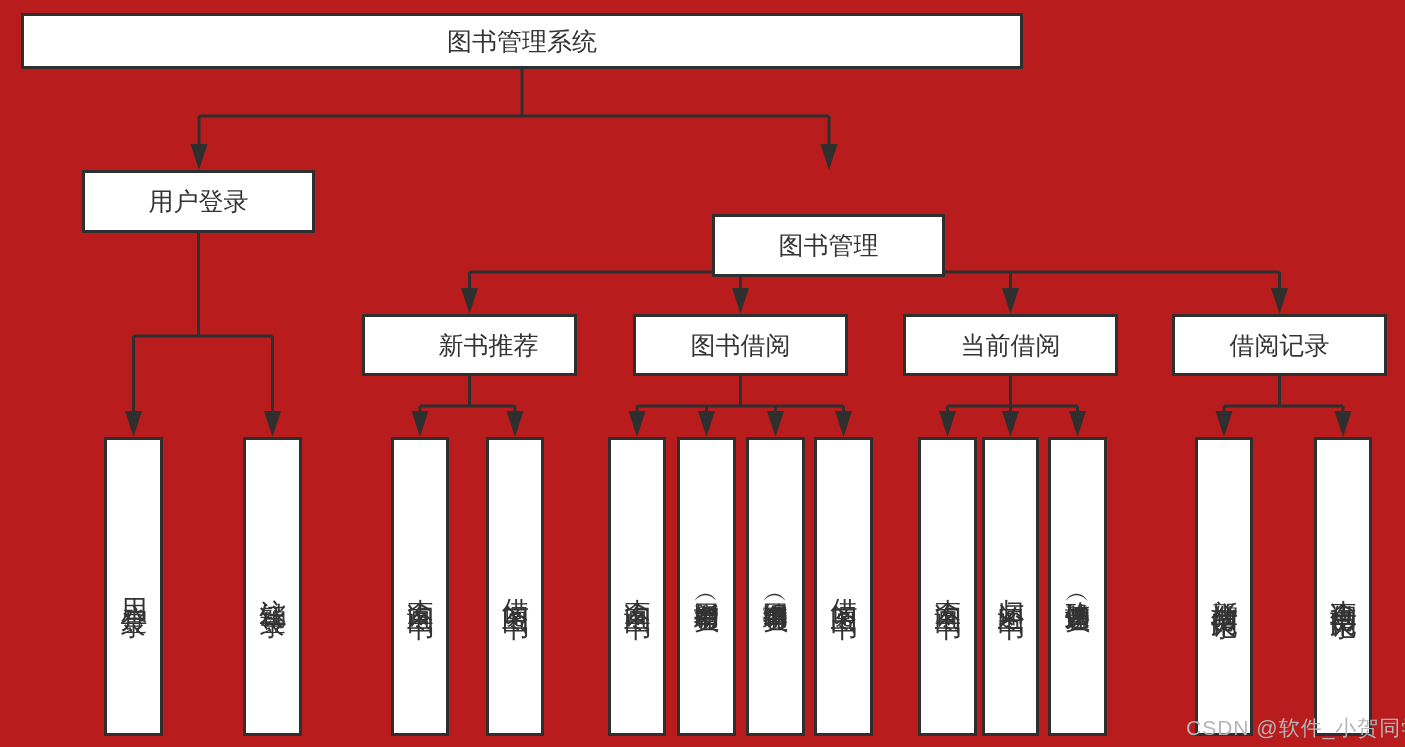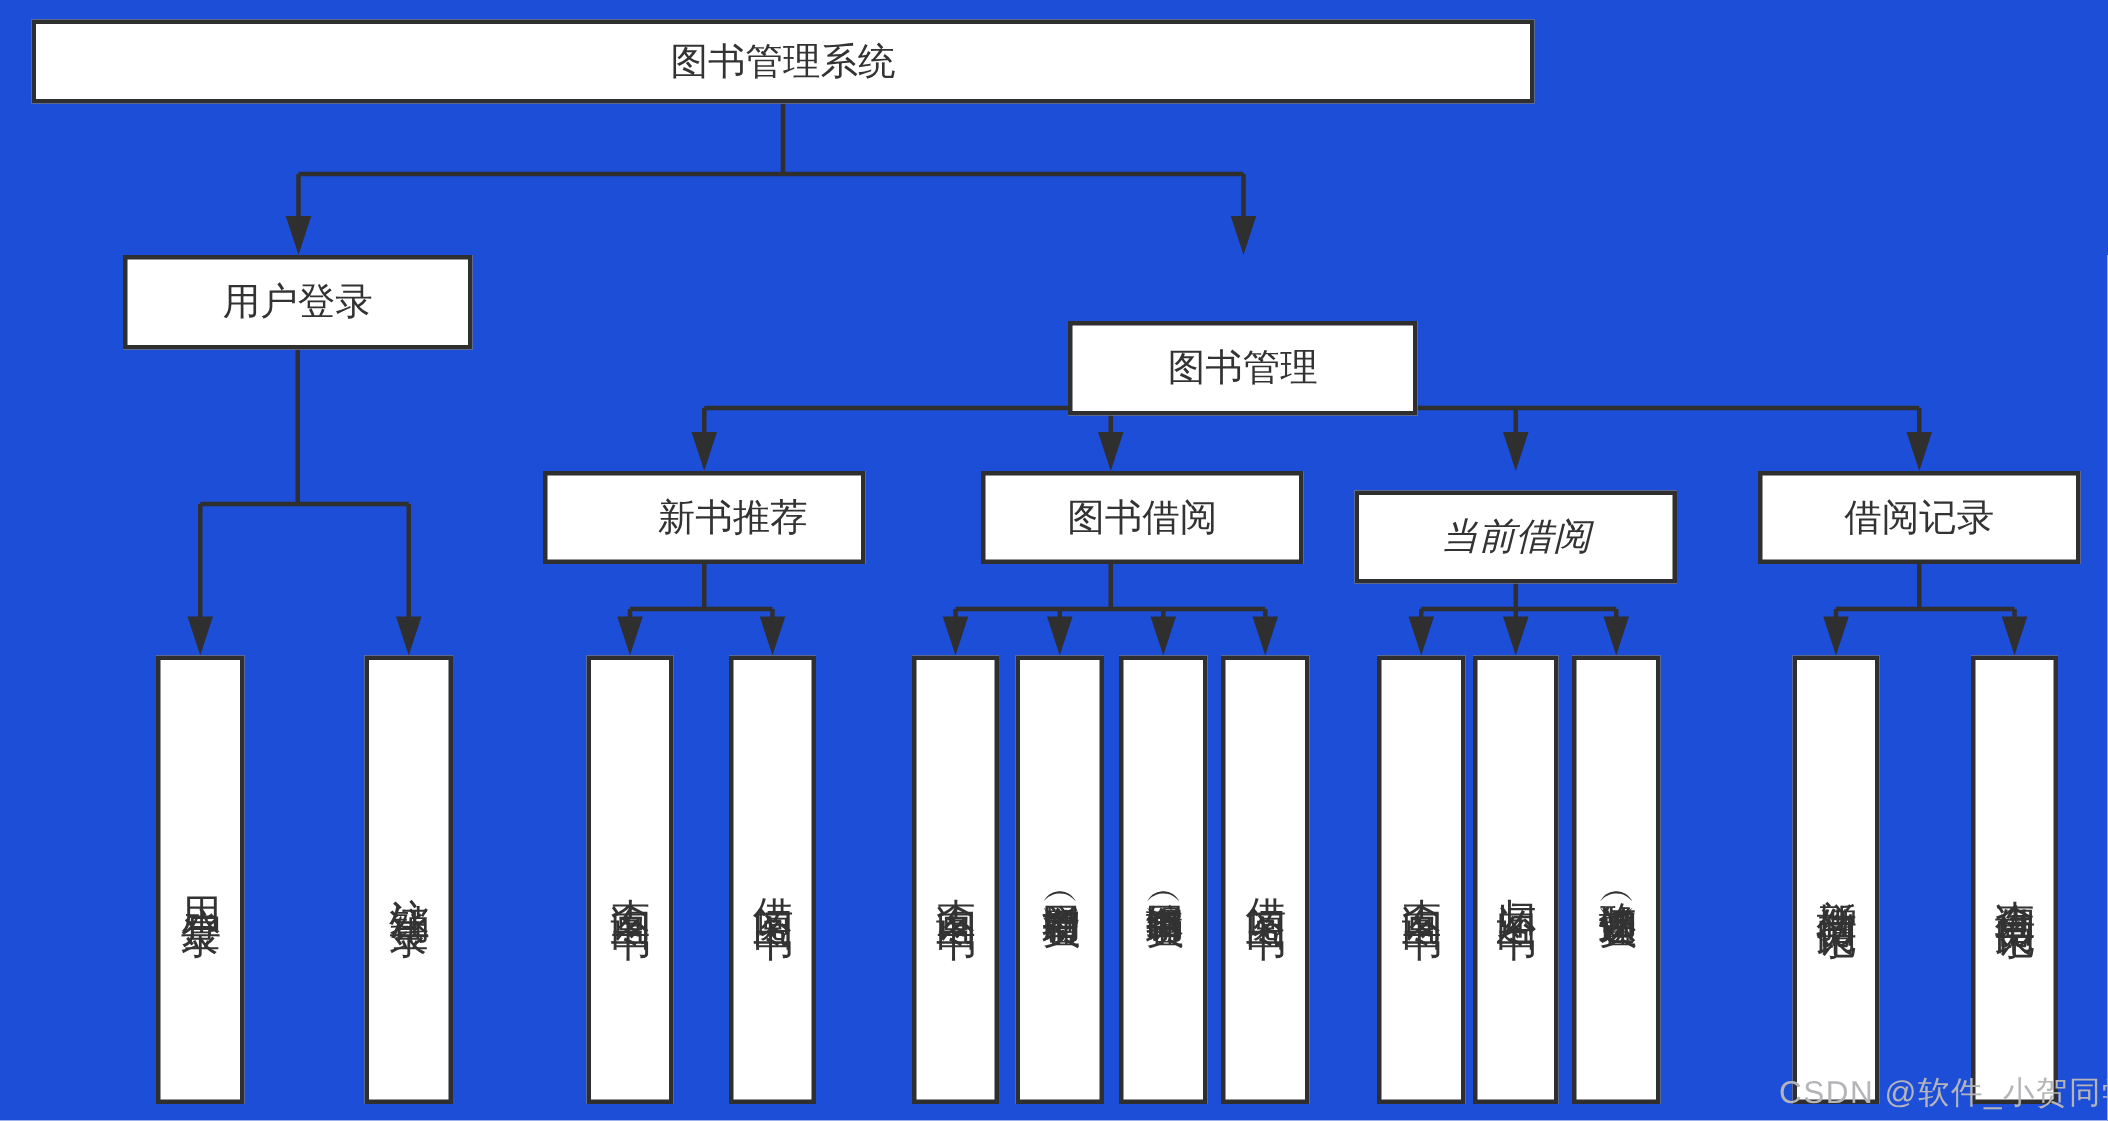--- a/index.html
+++ b/index.html
@@ -1,20 +1,20 @@
 <!DOCTYPE html>
 <html><head>
 <meta charset="utf-8">
 <style>
   html, body { margin: 0; padding: 0; background: #ffffff; }
   #stage {
     position: relative;
     width: 1405px;
     height: 747px;
-    background: #1d4ed8;
+    background: #b91c1c;
     font-family: "Liberation Sans", sans-serif;
     overflow: hidden;
   }
   #connectors {
     position: absolute;
     left: 0; top: 0;
     width: 1405px; height: 747px;
   }
   .box {
     position: absolute;
@@ -113,22 +113,22 @@
       <polygon points="1334.5,411 1351.5,411 1343,437"></polygon>
     </g>
   </svg>
 
   <div class="box h" style="left:21px; top:13px; width:1002px; height:56px;">图书管理系统</div>
 
   <div class="box h" style="left:82px; top:170px; width:233px; height:63px;">用户登录</div>
   <div class="box h" style="left:712px; top:170px; width:233px; height:63px;margin-top:44px;">图书管理</div>
 
   <div class="box h" style="left:362px; top:314px; width:215px; height:62px;padding-left:38px;">新书推荐</div>
-  <div class="box h" style="left:633px; top:314px; width:215px; height:62px;margin-left:21px;">图书借阅</div>
-  <div class="box h" style="left:903px; top:327px; width:215px; height:62px;font-style:italic;">当前借阅</div>
+  <div class="box h" style="left:633px; top:314px; width:215px; height:62px;">图书借阅</div>
+  <div class="box h" style="left:903px; top:314px; width:215px; height:62px;">当前借阅</div>
   <div class="box h" style="left:1172px; top:314px; width:215px; height:62px;">借阅记录</div>
 
   <div class="box v v-short" style="left:104px; top:437px; width:59px; height:299px;">用户登录</div>
   <div class="box v v-short" style="left:243px; top:437px; width:59px; height:299px;">注销登录</div>
 
   <div class="box v v-short" style="left:391px; top:437px; width:58px; height:299px;">查询图书</div>
   <div class="box v v-short" style="left:486px; top:437px; width:58px; height:299px;">借阅图书</div>
 
   <div class="box v v-short" style="left:608px; top:437px; width:58px; height:299px;">查询图书</div>
   <div class="box v v-long" style="left:677px; top:437px; width:59px; height:299px;">新增图书（管理员）</div>

